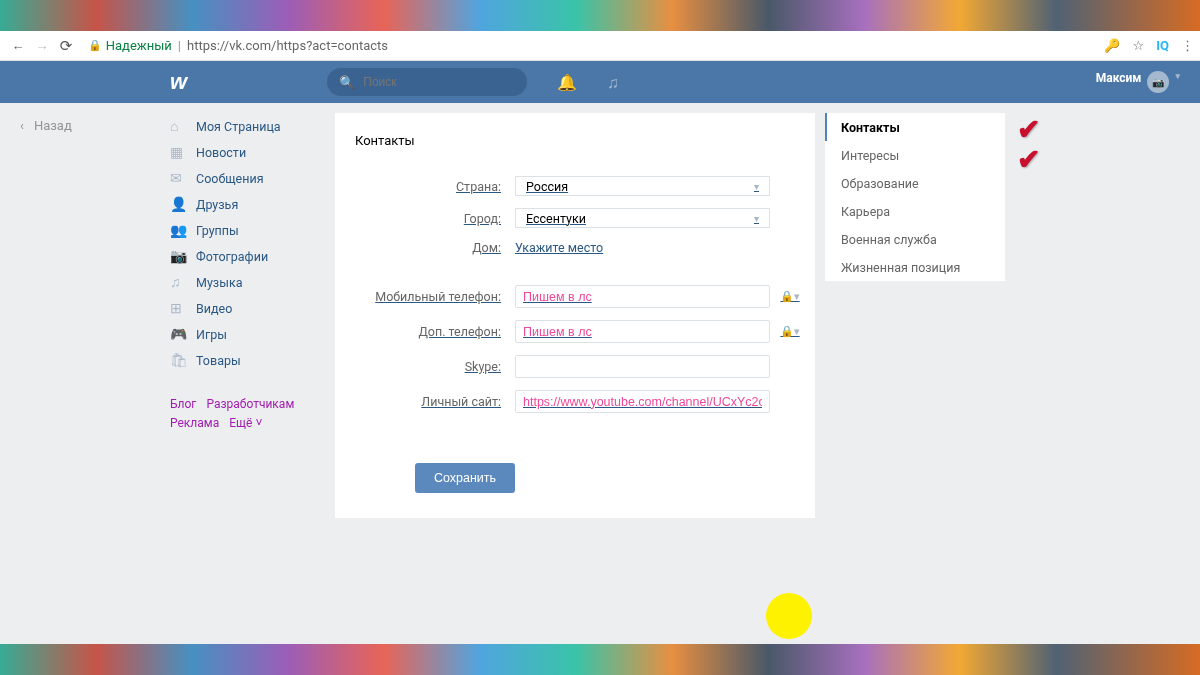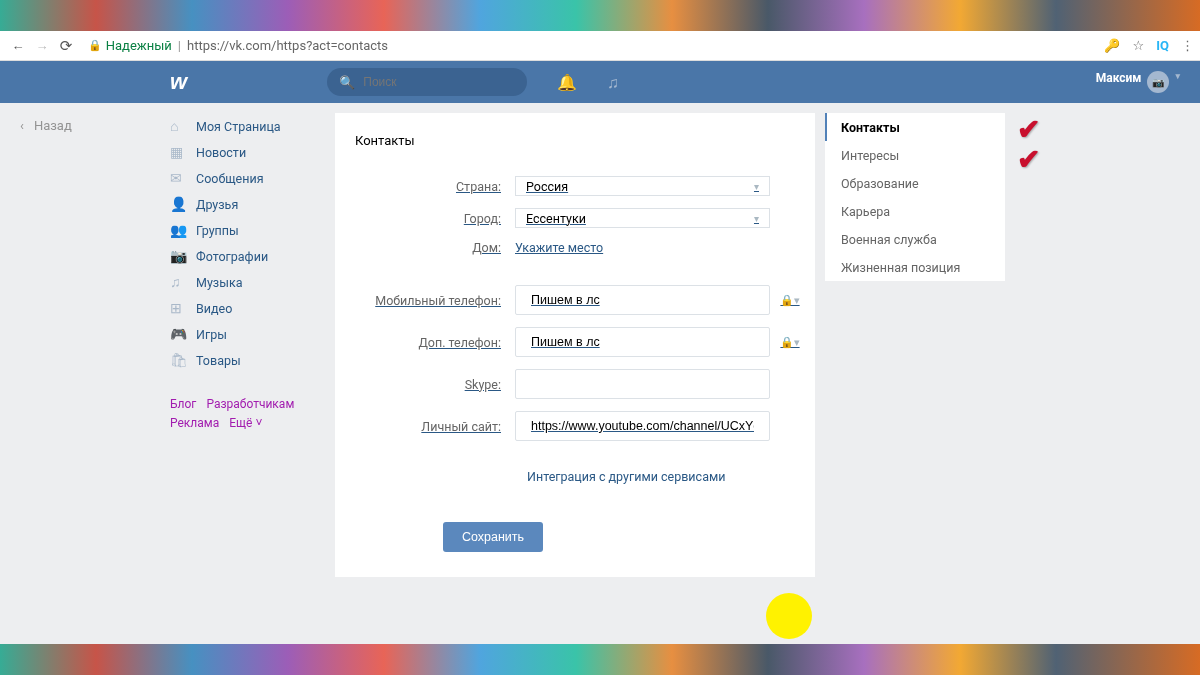--- a/index.html
+++ b/index.html
@@ -35,28 +35,28 @@
 .left-menu{position:absolute;left:170px;top:10px;width:160px;}
 .menu-item{display:flex;align-items:center;height:26px;color:#2a5885;cursor:pointer;font-size:12.5px;}
 .menu-item .mi{width:26px;color:#a9b8c9;font-size:14px;}
 .footer-links{margin-top:22px;color:#a21caf;font-size:12px;line-height:1.6;}
 .footer-links span{margin-right:10px;cursor:pointer;}
 
 .content{position:absolute;left:335px;top:10px;width:480px;background:#fff;padding:20px 0 25px 0;}
 .content h2{font-size:13px;color:#000;margin-left:20px;margin-bottom:28px;font-weight:normal;}
 .form-row{display:flex;align-items:center;margin-bottom:12px;text-decoration:underline;}
 .form-label{width:180px;text-align:right;padding-right:14px;color:#656565;font-size:12.5px;}
-.form-input{width:255px;height:30px;border:1px solid #dce1e6;border-radius:2px;padding:0 15px;font-size:12.5px;color:#000000;outline:none;}
+.form-input{width:255px;height:23px;border:1px solid #dce1e6;border-radius:2px;padding:0 7px;font-size:12.5px;color:#ec4899;outline:none;}
 .form-select{width:255px;height:20px;border:1px solid #dce1e6;border-radius:0;padding:0 10px;font-size:12.5px;color:#000;display:flex;align-items:center;justify-content:space-between;cursor:pointer;gap:8px;}
 .form-link{color:#2a5885;font-size:12.5px;cursor:pointer;}
 .chev-down{color:#aab8c2;font-size:10px;}
 .privacy-lock{width:28px;color:#aab8c2;font-size:11px;margin-left:6px;cursor:pointer;text-align:center;}
 .spacer{height:18px;}
 .integration-row{margin-left:192px;margin-top:28px;}
-.save-btn{margin-left:108px;margin-top:38px;background:#5b88bd;color:#fff;border:none;height:30px;width:100px;border-radius:3px;font-size:12.5px;cursor:pointer;}
+.save-btn{margin-left:80px;margin-top:38px;background:#5b88bd;color:#fff;border:none;height:30px;width:100px;border-radius:3px;font-size:12.5px;cursor:pointer;}
 
 .right-tabs{position:absolute;left:825px;top:10px;width:180px;background:#fff;}
 .tab-item{height:28px;display:flex;align-items:center;padding-left:16px;color:#656565;font-size:12.5px;cursor:pointer;}
 .tab-item.active{border-left:2px solid #5181b8;padding-left:14px;color:#000;font-weight:bold;}
 
 .checkmark{position:absolute;color:#c8102e;font-size:28px;font-weight:bold;text-shadow:1px 1px 2px rgba(0,0,0,0.3);}
 .cursor-dot{position:absolute;width:46px;height:46px;border-radius:50%;background:#fff200;left:766px;top:490px;}
 </style>
 </head>
 <body>
@@ -183,23 +183,20 @@
       <div class="privacy-lock">🔒▾</div>
     </div>
     <div class="form-row">
       <div class="form-label">Skype:</div>
       <input class="form-input" value="" style="">
     </div>
     <div class="form-row">
       <div class="form-label">Личный сайт:</div>
       <input class="form-input" value="https://www.youtube.com/channel/UCxYc2o1Ny" style="">
     </div>
-    <div class="integration-row">
-      <span class="form-link">Интеграция с другими сервисами</span>
-    </div>
     <button class="save-btn">Сохранить</button>
   </div>
 
   <div class="right-tabs">
     <div class="tab-item active">Контакты</div>
     <div class="tab-item">Интересы</div>
     <div class="tab-item">Образование</div>
     <div class="tab-item">Карьера</div>
     <div class="tab-item">Военная служба</div>
     <div class="tab-item">Жизненная позиция</div>

